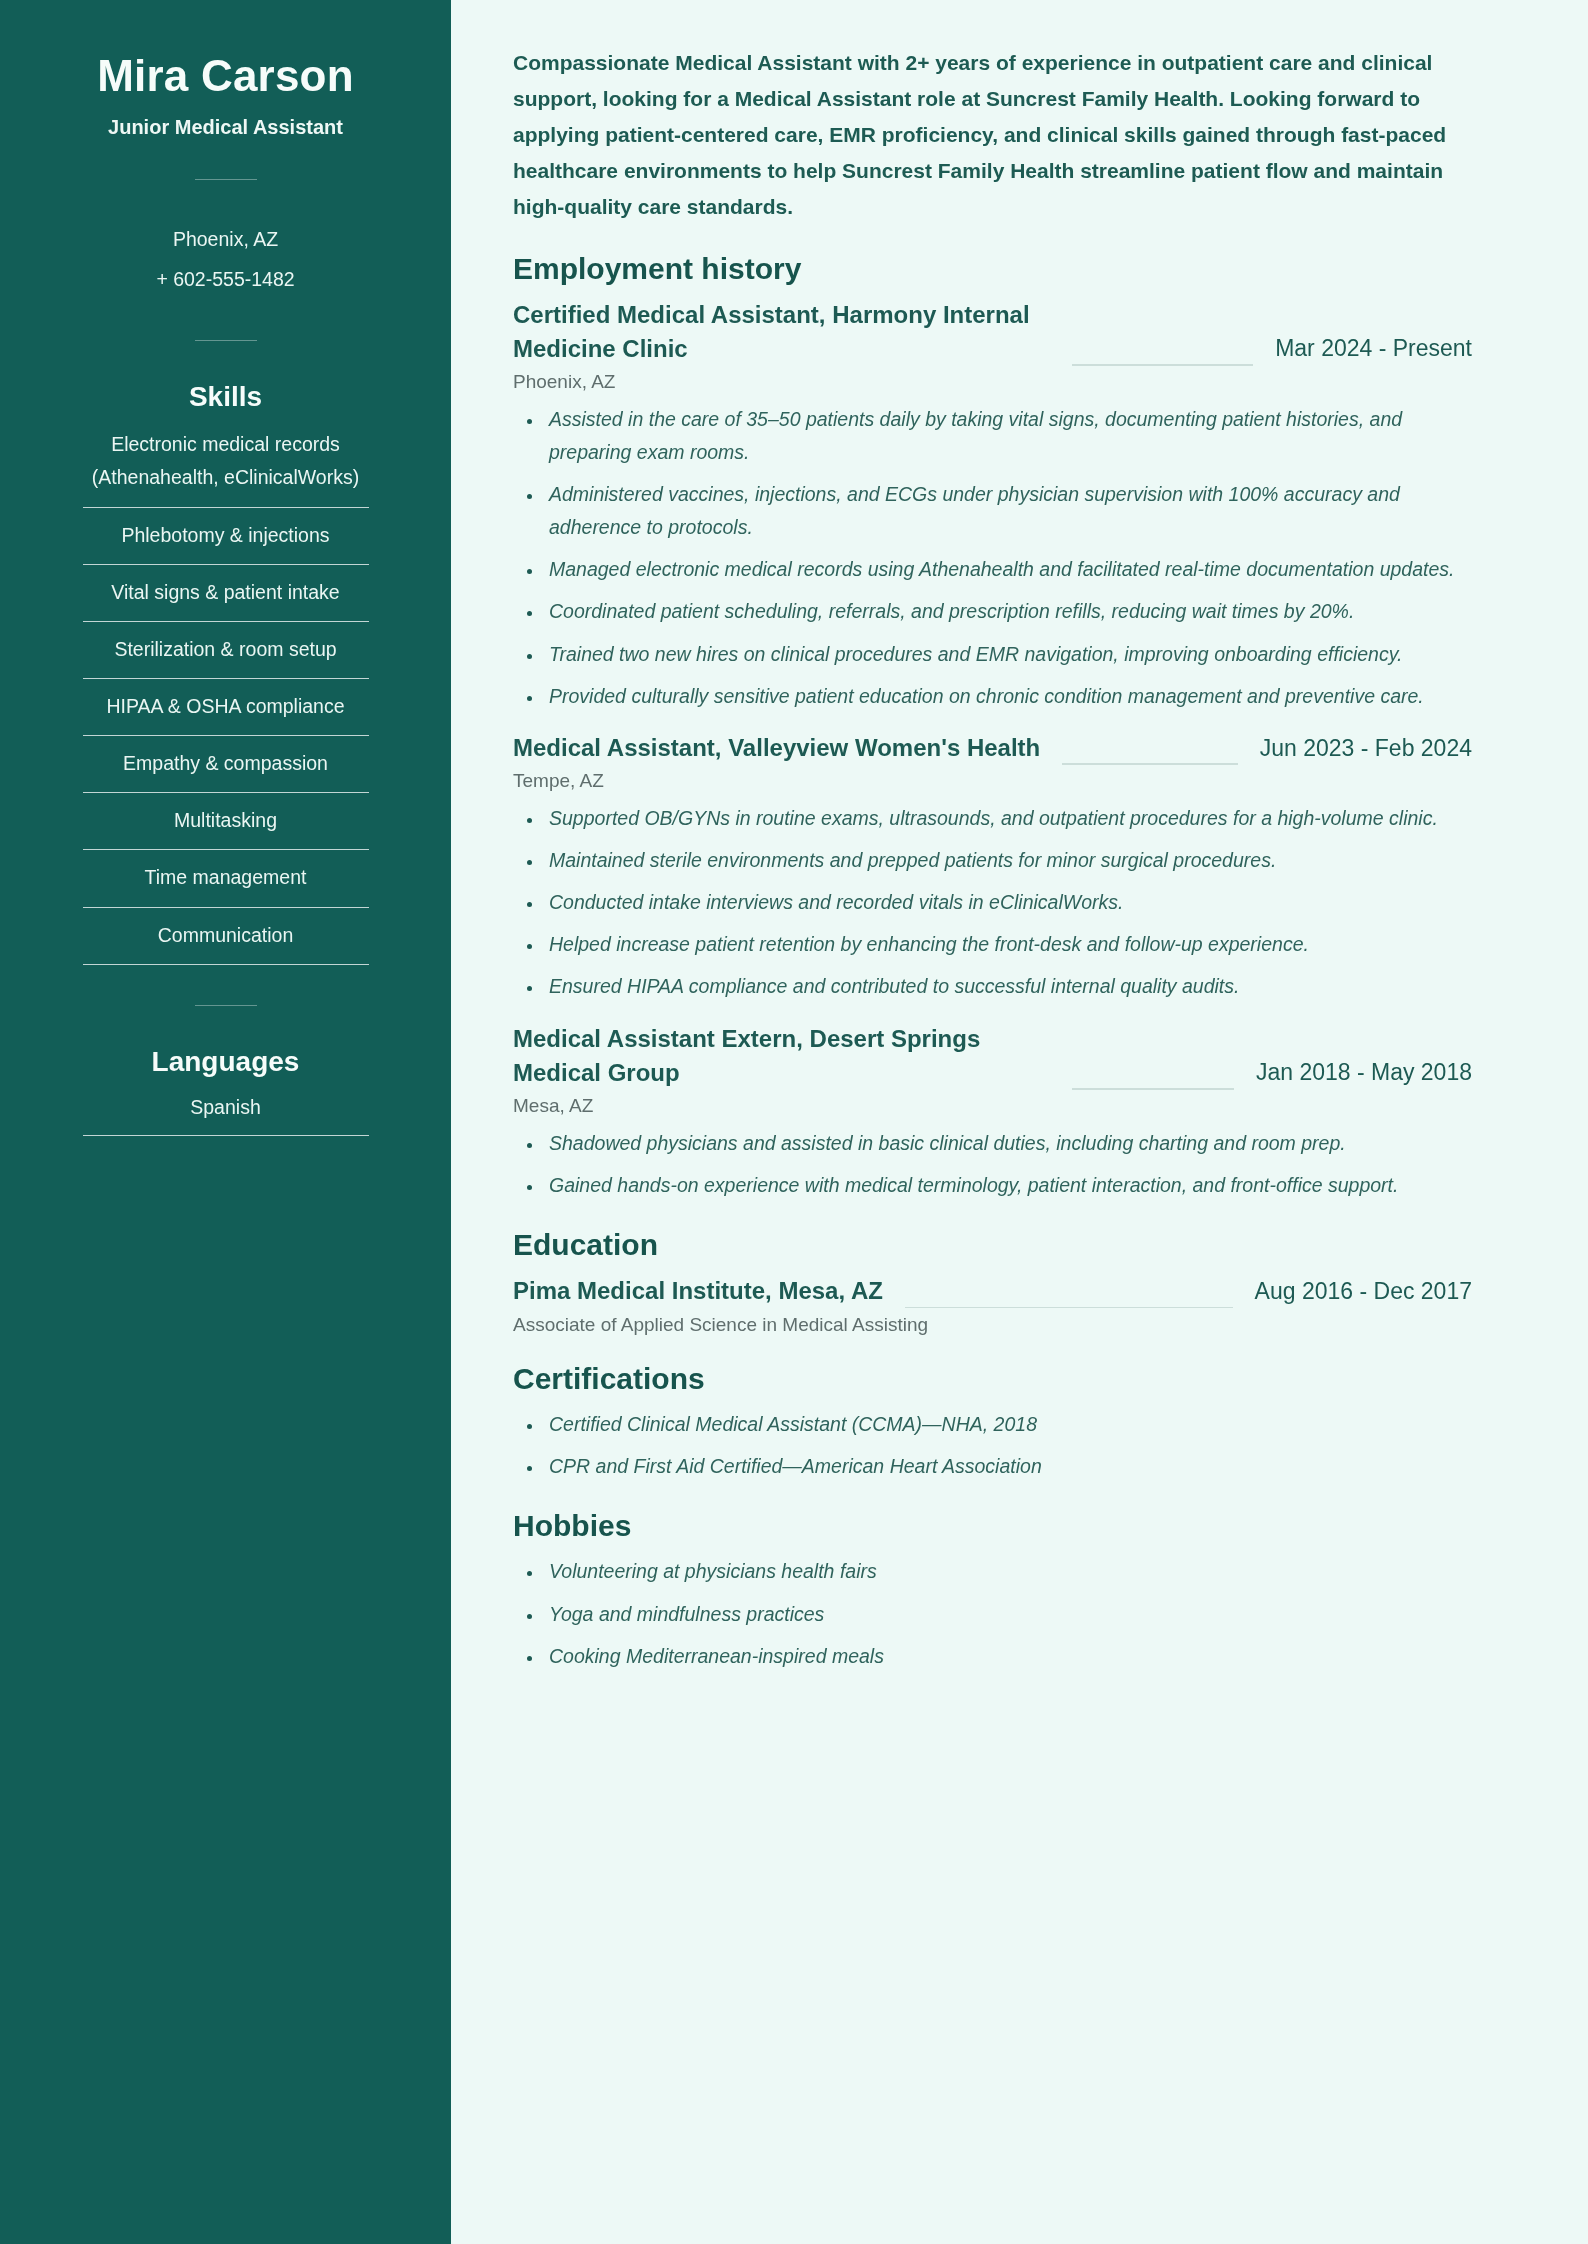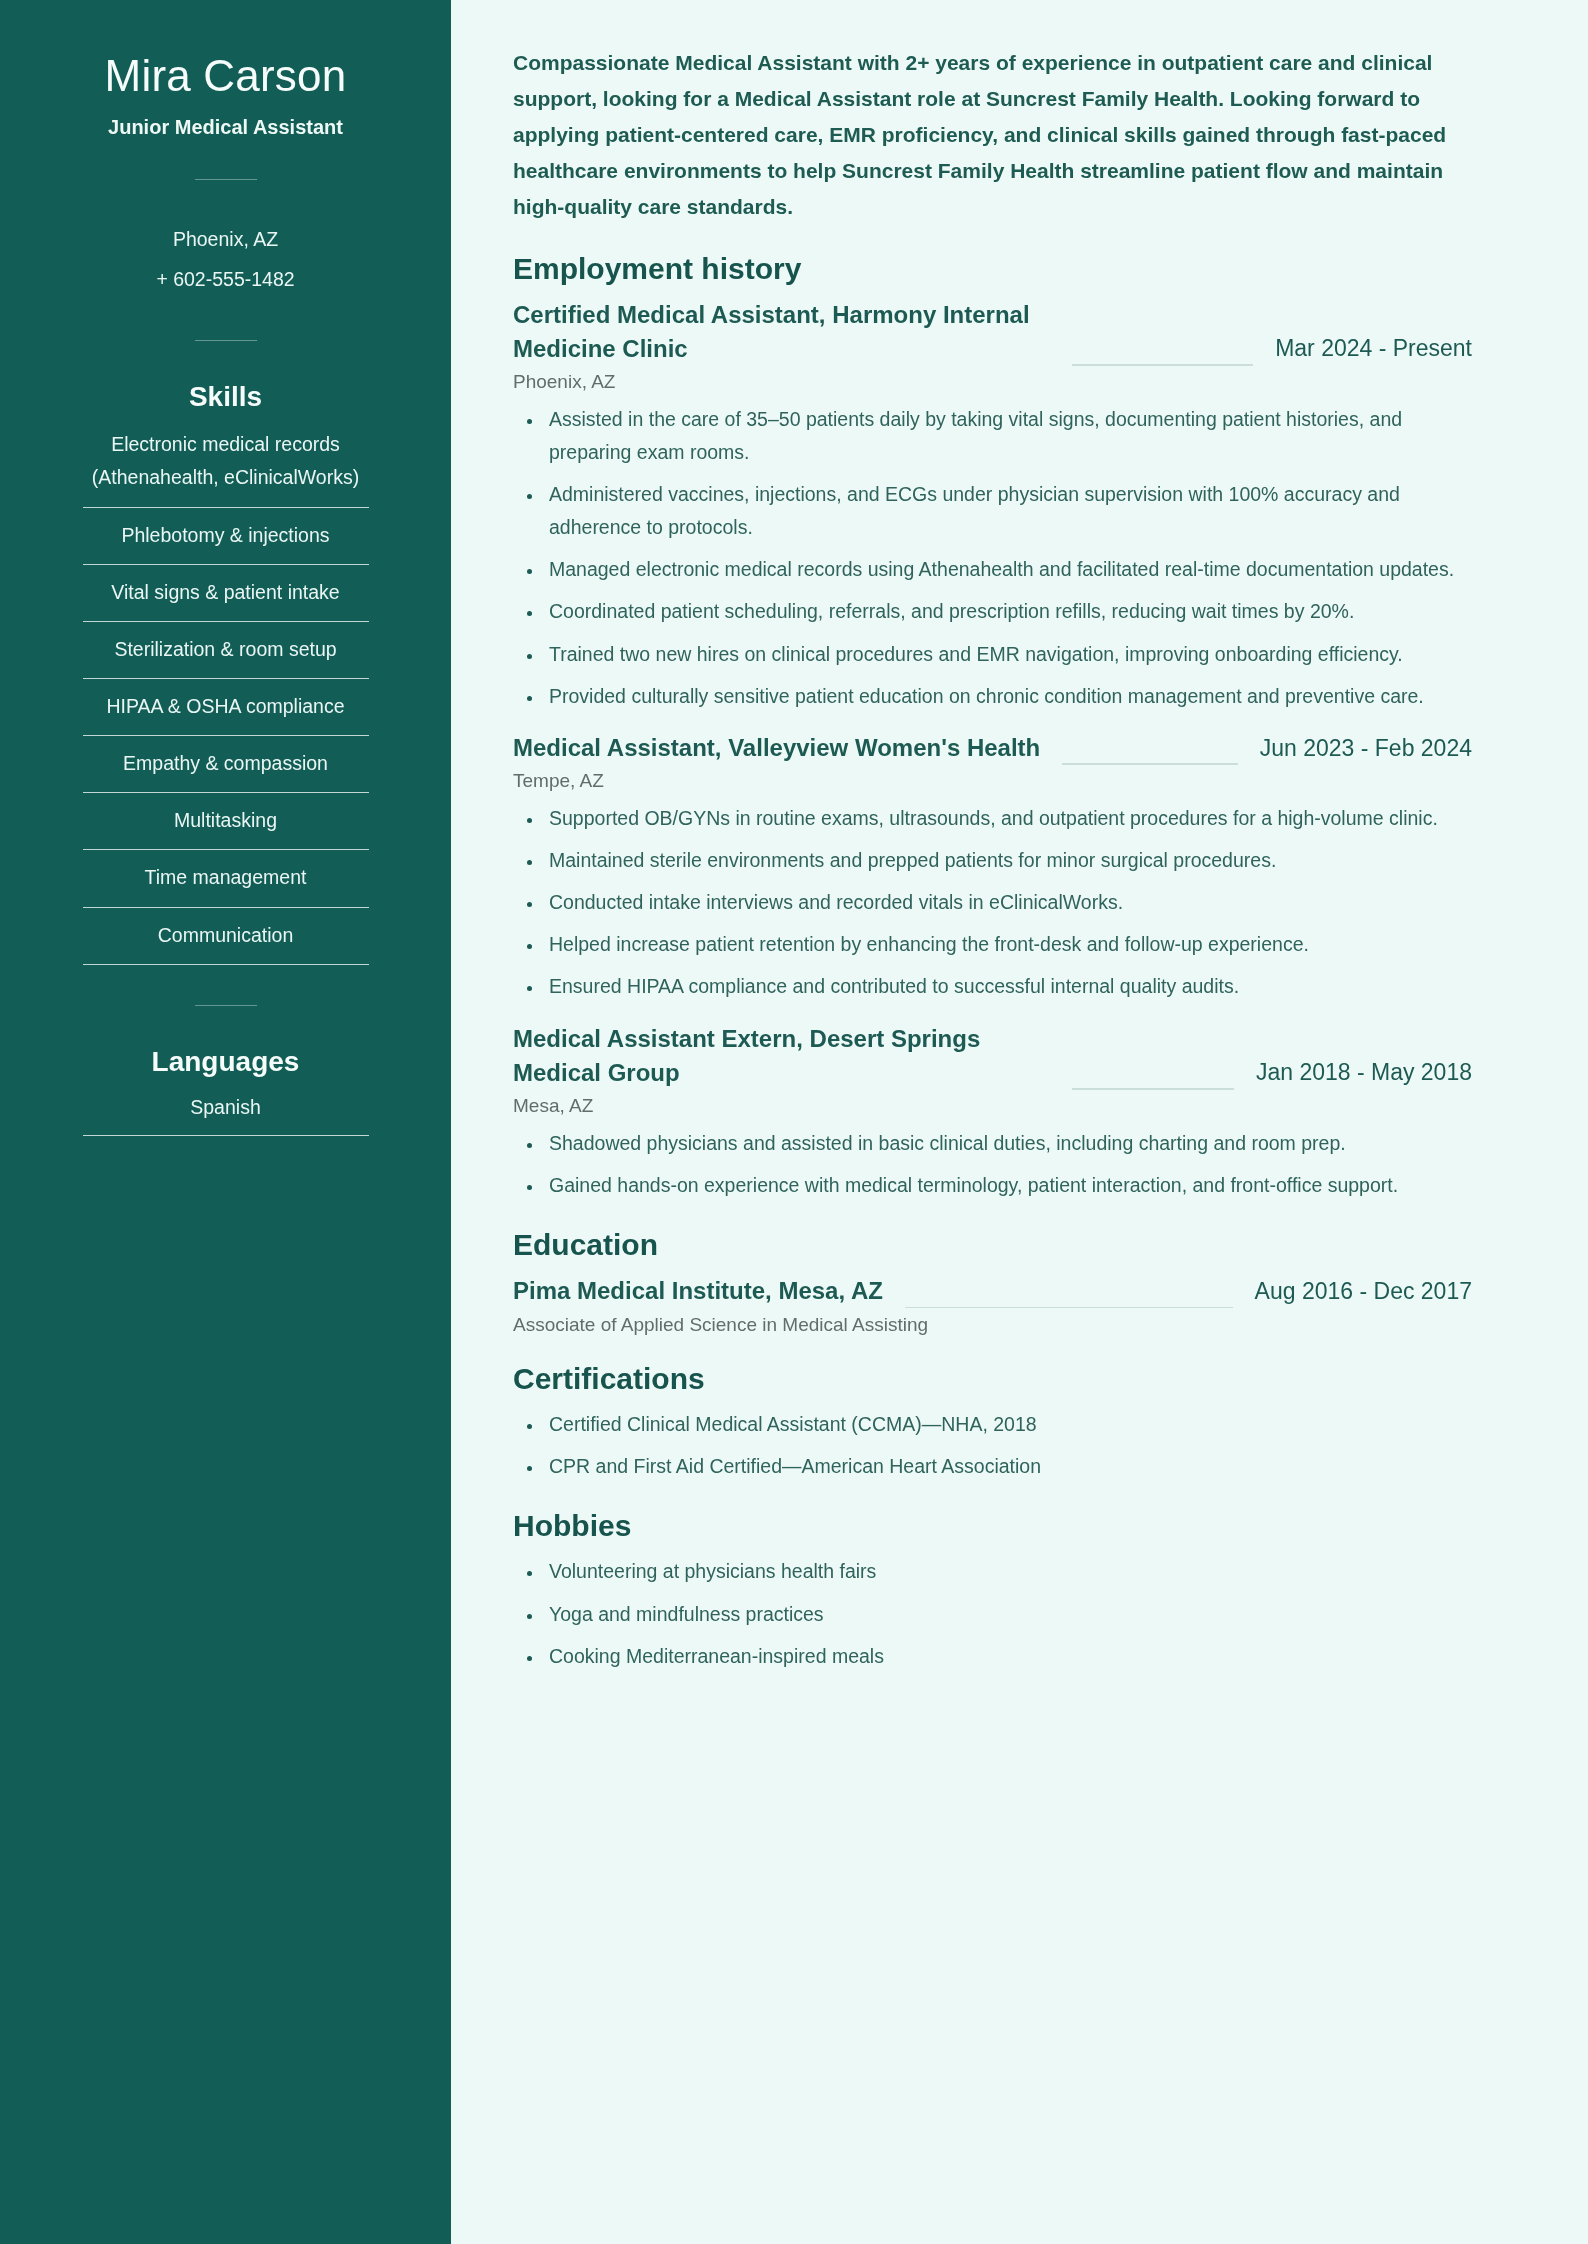--- a/index.html
+++ b/index.html
@@ -19,21 +19,21 @@
   .sidebar {
     width: 451px;
     flex: 0 0 451px;
     background: #125e57;
     color: #f2faf8;
     text-align: center;
     padding: 52px 30px 40px;
   }
   .sidebar .name {
     font-size: 44px;
-    font-weight: 400;
+    font-weight: 700;
     letter-spacing: 0.2px;
     color: #f6fcfa;
     line-height: 1.1;
   }
   .sidebar .role {
     font-size: 20px;
     font-weight: 700;
     margin-top: 16px;
     color: #eef8f5;
   }
@@ -109,20 +109,21 @@
   }
   .entry-sub {
     font-size: 19px;
     color: #5f6e6d;
     margin: 5px 0 10px;
   }
   ul.bullets {
     list-style: disc;
     padding-left: 30px;
     margin: 4px 0 18px;
+    font-style: italic;
   }
   ul.bullets li {
     font-size: 19.5px;
     line-height: 1.7;
     margin-bottom: 9px;
     color: #2f635c;
     padding-left: 6px;
   }
   ul.bullets li::marker { color: #1d5a53; font-size: 16px; }
   .degree { margin-top: 6px; }

